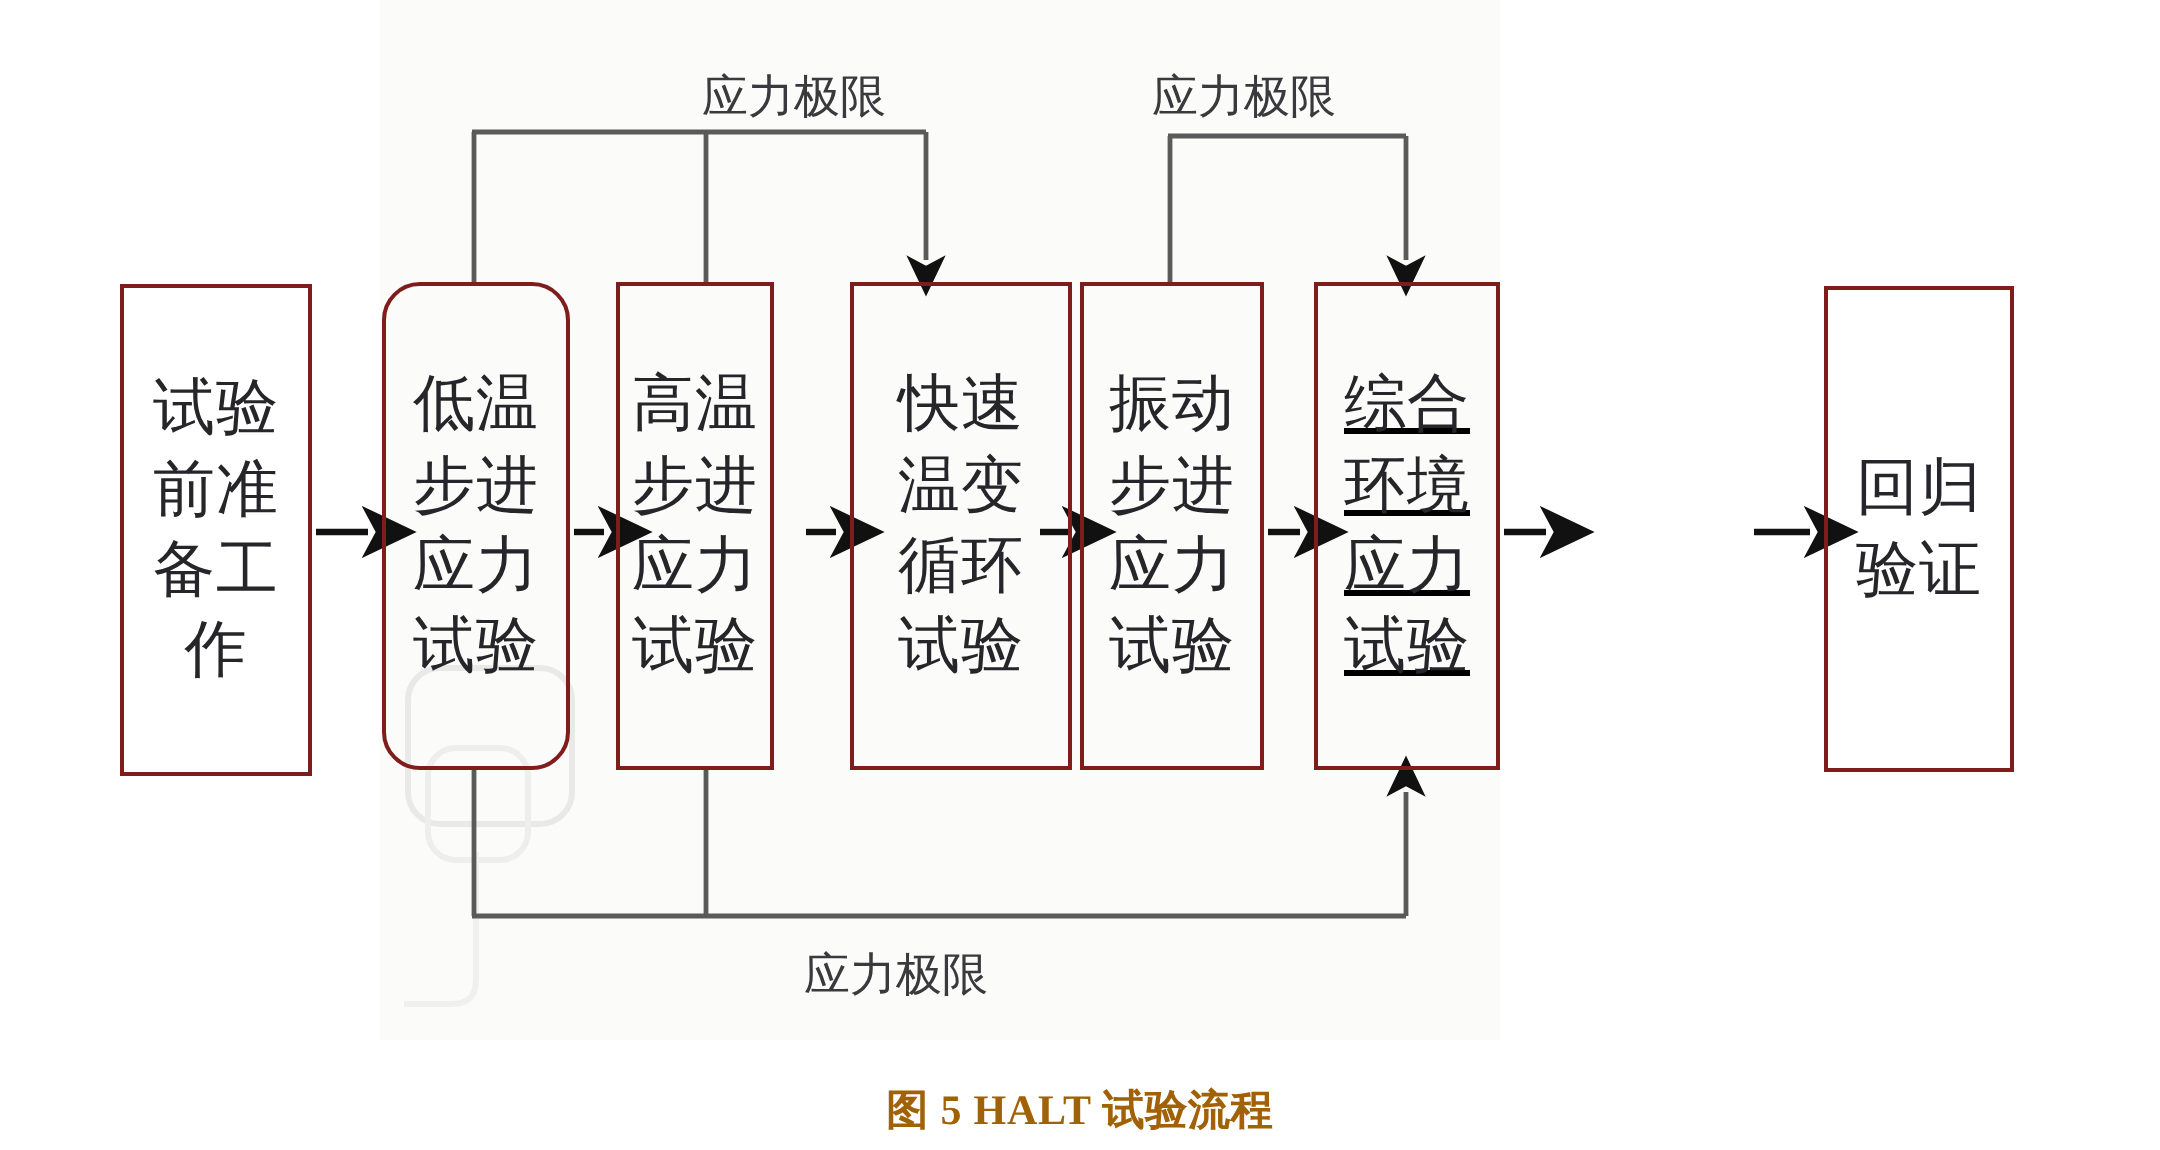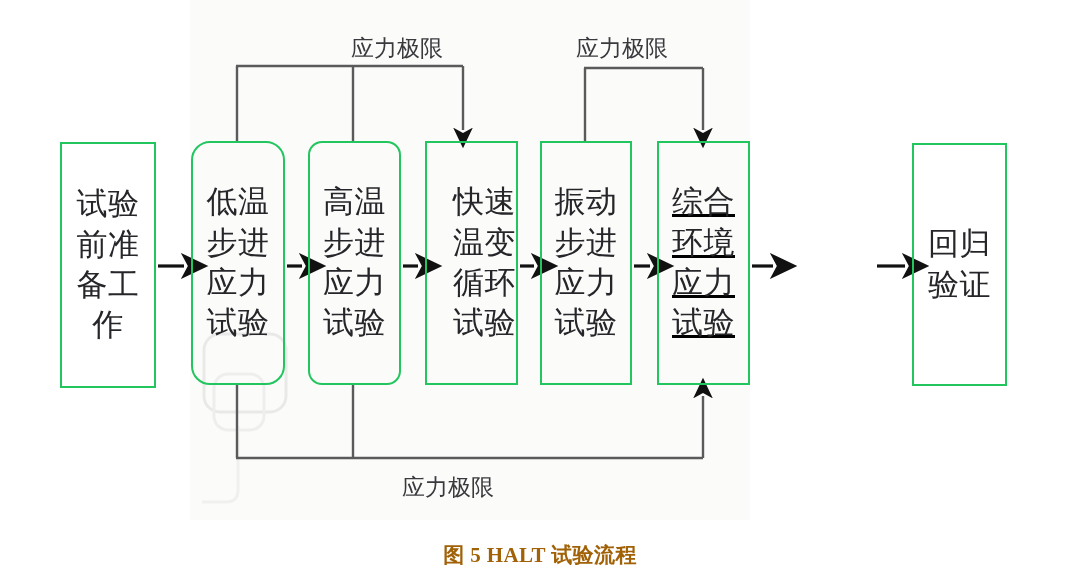--- a/index.html
+++ b/index.html
@@ -38,21 +38,21 @@
   svg.edges {
     position: absolute;
     left: 0;
     top: 0;
     width: 1080px;
     height: 575px;
   }
   .node {
     position: absolute;
     box-sizing: border-box;
-    border: 2px solid #22c55e;
+    border: 2px solid #7f1d1d;
     background: transparent;
     display: flex;
     align-items: center;
     justify-content: center;
   }
   .node-label {
     font-family: "Liberation Serif", "DejaVu Serif", serif;
     font-size: 31px;
     line-height: 1.30;
     letter-spacing: 0.5px;
@@ -146,28 +146,28 @@
 作</span>
   </div>
 
   <div class="node" style="left:191px; top:141px; width:94px; height:244px;border-radius:19px;">
     <span class="node-label">低温
 步进
 应力
 试验</span>
   </div>
 
-  <div class="node" style="left:308px; top:141px; width:93px; height:244px;border-radius:14px;">
+  <div class="node" style="left:308px; top:141px; width:79px; height:244px;">
     <span class="node-label">高温
 步进
 应力
 试验</span>
   </div>
 
-  <div class="node" style="left:425px; top:141px; width:93px; height:244px;justify-content:flex-end;">
+  <div class="node" style="left:425px; top:141px; width:111px; height:244px;">
     <span class="node-label">快速
 温变
 循环
 试验</span>
   </div>
 
   <div class="node" style="left:540px; top:141px; width:92px; height:244px;">
     <span class="node-label">振动
 步进
 应力

